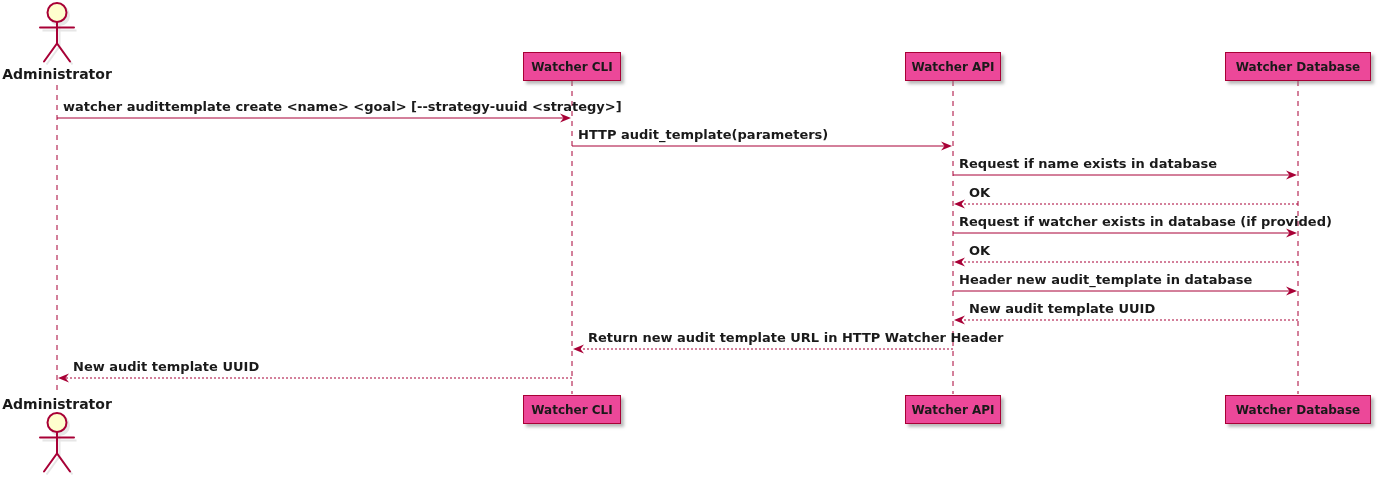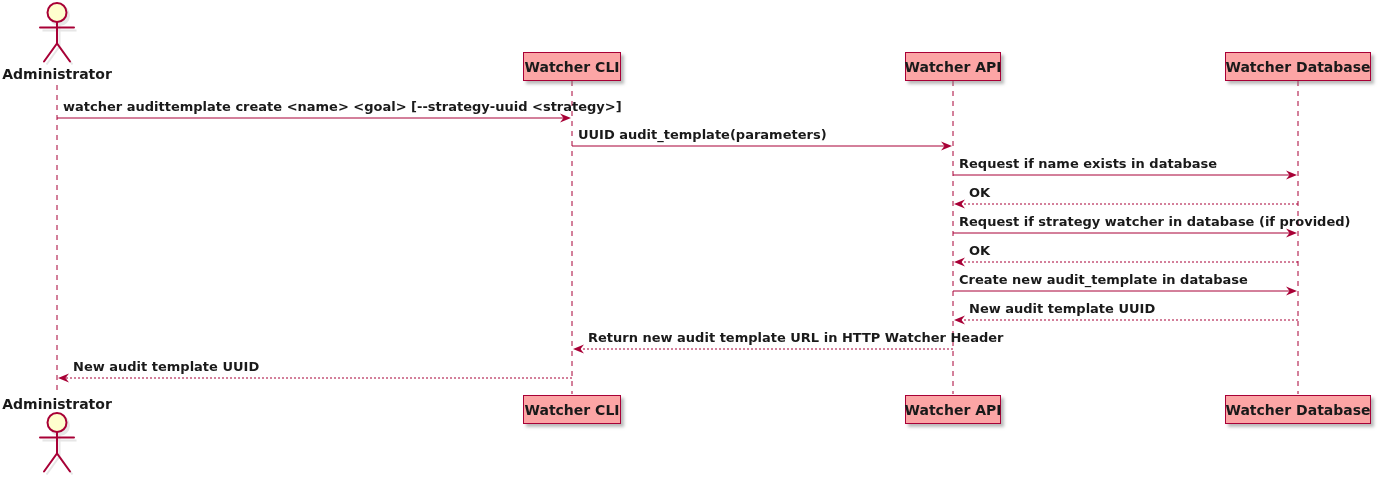--- a/index.html
+++ b/index.html
@@ -3,23 +3,23 @@
 <meta charset="utf-8">
 <style>
   html,body{margin:0;padding:0;background:#ffffff;}
   .diagram{
     position:relative;width:1379px;height:483px;background:#ffffff;
     font-family:"DejaVu Sans","Liberation Sans",sans-serif;overflow:hidden;font-weight:bold;
   }
   svg.layer{position:absolute;left:0;top:0;}
   .pbox{
     position:absolute;box-sizing:border-box;height:29px;
-    background:#fca5a5;border:1.5px solid #A80036;
+    background:#ec4899;border:1.5px solid #A80036;
     display:flex;align-items:center;justify-content:center;
-    font-size:14px;color:#1a1a1a;
+    font-size:12px;color:#1a1a1a;
     box-shadow:3px 3px 3px rgba(130,130,130,0.55);
     white-space:nowrap;
   }
   .msg{
     position:absolute;font-size:13px;color:#1a1a1a;white-space:nowrap;height:17px;line-height:17px;
   }
   .actor-label{
     position:absolute;font-size:14px;color:#1a1a1a;text-align:center;width:140px;white-space:nowrap;
   }
 </style>
@@ -72,23 +72,23 @@
   <div id="overlay">
       <div class="actor-label" style="left: -13px; top: 66px;">Administrator</div>
       <div class="actor-label" style="left: -13px; top: 396px;">Administrator</div>
       <div class="pbox" style="left: 523px; top: 52px; width: 98px;">Watcher CLI</div>
       <div class="pbox" style="left: 523px; top: 395px; width: 98px;">Watcher CLI</div>
       <div class="pbox" style="left: 905px; top: 52px; width: 96px;">Watcher API</div>
       <div class="pbox" style="left: 905px; top: 395px; width: 96px;">Watcher API</div>
       <div class="pbox" style="left: 1225px; top: 52px; width: 146px;">Watcher Database</div>
       <div class="pbox" style="left: 1225px; top: 395px; width: 146px;">Watcher Database</div>
       <div class="msg" style="left: 63px; top: 98px;">watcher audittemplate create &lt;name&gt; &lt;goal&gt; [--strategy-uuid &lt;strategy&gt;]</div>
-      <div class="msg" style="left: 578px; top: 126px;">UUID audit_template(parameters)</div>
+      <div class="msg" style="left: 578px; top: 126px;">HTTP audit_template(parameters)</div>
       <div class="msg" style="left: 959px; top: 155px;">Request if name exists in database</div>
       <div class="msg" style="left: 969px; top: 184px;">OK</div>
-      <div class="msg" style="left: 959px; top: 213px;">Request if strategy watcher in database (if provided)</div>
+      <div class="msg" style="left: 959px; top: 213px;">Request if watcher exists in database (if provided)</div>
       <div class="msg" style="left: 969px; top: 242px;">OK</div>
-      <div class="msg" style="left: 959px; top: 271px;">Create new audit_template in database</div>
+      <div class="msg" style="left: 959px; top: 271px;">Header new audit_template in database</div>
       <div class="msg" style="left: 969px; top: 300px;">New audit template UUID</div>
       <div class="msg" style="left: 588px; top: 329px;">Return new audit template URL in HTTP Watcher Header</div>
       <div class="msg" style="left: 73px; top: 358px;">New audit template UUID</div>
     </div>
 </div>
 
 </body></html>

